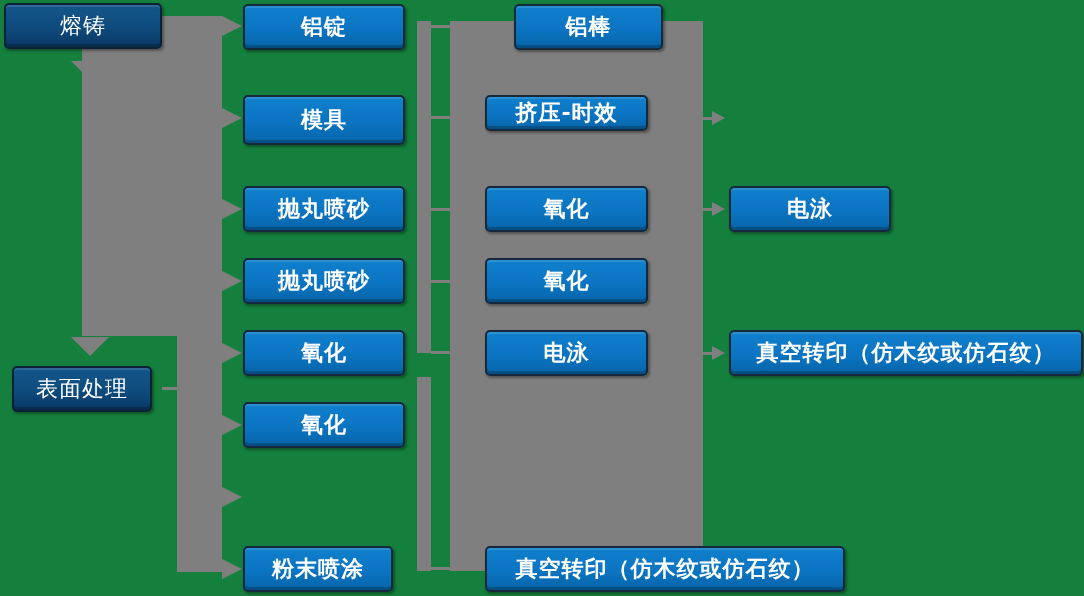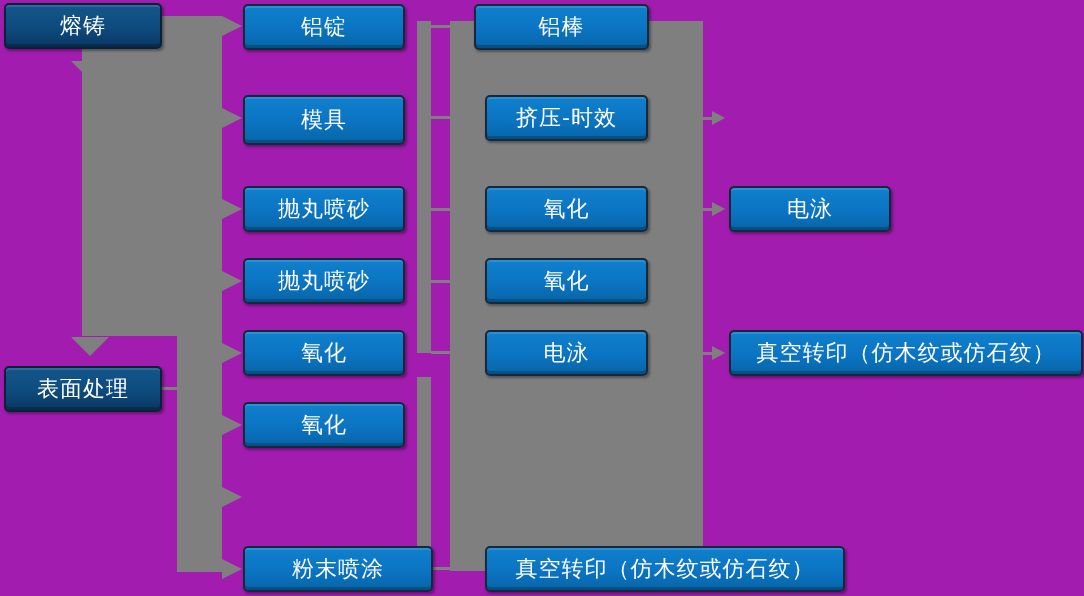--- a/index.html
+++ b/index.html
@@ -7,36 +7,36 @@
     position:relative;width:1084px;height:596px;overflow:hidden;background:#fff;
     font-family:"DejaVu Sans","Liberation Sans",sans-serif;
   }
   .node{
     position:absolute;display:flex;align-items:center;justify-content:center;
     color:#fff;font-size:22px;font-weight:500;letter-spacing:1px;
     border-radius:5px;border:2px solid #15293b;box-sizing:border-box;
     box-shadow:1.5px 2px 2.5px rgba(0,0,0,0.35), inset 0 2px 0 rgba(255,255,255,0.12), inset 0 -3px 0 rgba(0,0,0,0.22);
     white-space:nowrap;z-index:3;
   }
-  .node.bright{background:linear-gradient(180deg,#1080cc 0%,#0b74c2 55%,#0765a8 100%);border-color:#15293b;}
+  .node.bright{background:linear-gradient(180deg,#1080cc 0%,#0b74c2 55%,#0765a8 100%);border-color:#15293b;font-weight:bold;}
   .node.dark{background:linear-gradient(180deg,#14568a 0%,#0e4b7d 55%,#093763 100%);border-color:#0d2135;}
   .band{position:absolute;background:#7f7f7f;z-index:1;}
   .tick{position:absolute;background:#7f7f7f;height:3px;z-index:2;}
   .arr-r{position:absolute;width:0;height:0;border-left:20px solid #7f7f7f;
          border-top:10px solid transparent;border-bottom:10px solid transparent;z-index:2;}
   .arr-d{position:absolute;width:0;height:0;border-top:19px solid #7f7f7f;
          border-left:19px solid transparent;border-right:19px solid transparent;z-index:2;}
   .stem{position:absolute;background:#7f7f7f;height:3px;z-index:2;}
   .head{position:absolute;width:0;height:0;border-left:13px solid #7f7f7f;
         border-top:7px solid transparent;border-bottom:7px solid transparent;z-index:2;}
 </style>
 </head>
 <body>
 
-<div id="diagram" style="background: #a21caf;">
+<div id="diagram" style="background: #15803d;">
     <div class="band" style="left: 82px; top: 16px; width: 140px; height: 320px;"></div>
     <div class="band" style="left: 177px; top: 16px; width: 45px; height: 556px;"></div>
     <div class="band" style="left: 417px; top: 21px; width: 14px; height: 332px;"></div>
     <div class="band" style="left: 417px; top: 377px; width: 14px; height: 194px;"></div>
     <div class="band" style="left: 450px; top: 21px; width: 253px; height: 550px;"></div>
     <div class="tick" style="left: 417px; top: 25px; width: 33px;"></div>
     <div class="tick" style="left: 431px; top: 116px; width: 19px;"></div>
     <div class="tick" style="left: 431px; top: 208px; width: 19px;"></div>
     <div class="tick" style="left: 431px; top: 280px; width: 19px;"></div>
     <div class="tick" style="left: 431px; top: 351px; width: 19px;"></div>
@@ -52,29 +52,29 @@
     <div class="arr-r" style="left: 222px; top: 559px;"></div>
     <div class="arr-d" style="left: 71px; top: 61px;"></div>
     <div class="arr-d" style="left: 71px; top: 337px;"></div>
     <div class="stem" style="left: 703px; top: 117px; width: 10px;"></div>
     <div class="head" style="left: 712px; top: 111px;"></div>
     <div class="stem" style="left: 703px; top: 208px; width: 10px;"></div>
     <div class="head" style="left: 712px; top: 202px;"></div>
     <div class="stem" style="left: 703px; top: 352px; width: 10px;"></div>
     <div class="head" style="left: 712px; top: 346px;"></div>
     <div class="node dark" style="left: 4px; top: 3px; width: 158px; height: 46px;">熔铸</div>
-    <div class="node dark" style="left: 4px; top: 366px; width: 158px; height: 46px;">表面处理</div>
+    <div class="node dark" style="left: 12px; top: 366px; width: 140px; height: 46px;">表面处理</div>
     <div class="node bright" style="left: 243px; top: 4px; width: 162px; height: 46px;">铝锭</div>
     <div class="node bright" style="left: 243px; top: 95px; width: 162px; height: 50px;">模具</div>
     <div class="node bright" style="left: 243px; top: 186px; width: 162px; height: 46px;">抛丸喷砂</div>
     <div class="node bright" style="left: 243px; top: 258px; width: 162px; height: 46px;">抛丸喷砂</div>
     <div class="node bright" style="left: 243px; top: 330px; width: 162px; height: 46px;">氧化</div>
     <div class="node bright" style="left: 243px; top: 402px; width: 162px; height: 46px;">氧化</div>
-    <div class="node bright" style="left: 243px; top: 546px; width: 190px; height: 46px;">粉末喷涂</div>
-    <div class="node bright" style="left: 474px; top: 4px; width: 175px; height: 46px;">铝棒</div>
-    <div class="node bright" style="left: 485px; top: 95px; width: 163px; height: 46px;">挤压-时效</div>
+    <div class="node bright" style="left: 243px; top: 546px; width: 150px; height: 46px;">粉末喷涂</div>
+    <div class="node bright" style="left: 514px; top: 4px; width: 149px; height: 46px;">铝棒</div>
+    <div class="node bright" style="left: 485px; top: 95px; width: 163px; height: 36px;">挤压-时效</div>
     <div class="node bright" style="left: 485px; top: 186px; width: 163px; height: 46px;">氧化</div>
     <div class="node bright" style="left: 485px; top: 258px; width: 163px; height: 46px;">氧化</div>
     <div class="node bright" style="left: 485px; top: 330px; width: 163px; height: 46px;">电泳</div>
     <div class="node bright" style="left: 485px; top: 546px; width: 360px; height: 46px;">真空转印（仿木纹或仿石纹）</div>
     <div class="node bright" style="left: 729px; top: 186px; width: 162px; height: 46px;">电泳</div>
     <div class="node bright" style="left: 729px; top: 330px; width: 354px; height: 46px;">真空转印（仿木纹或仿石纹）</div>
   </div>
 
 </body></html>

